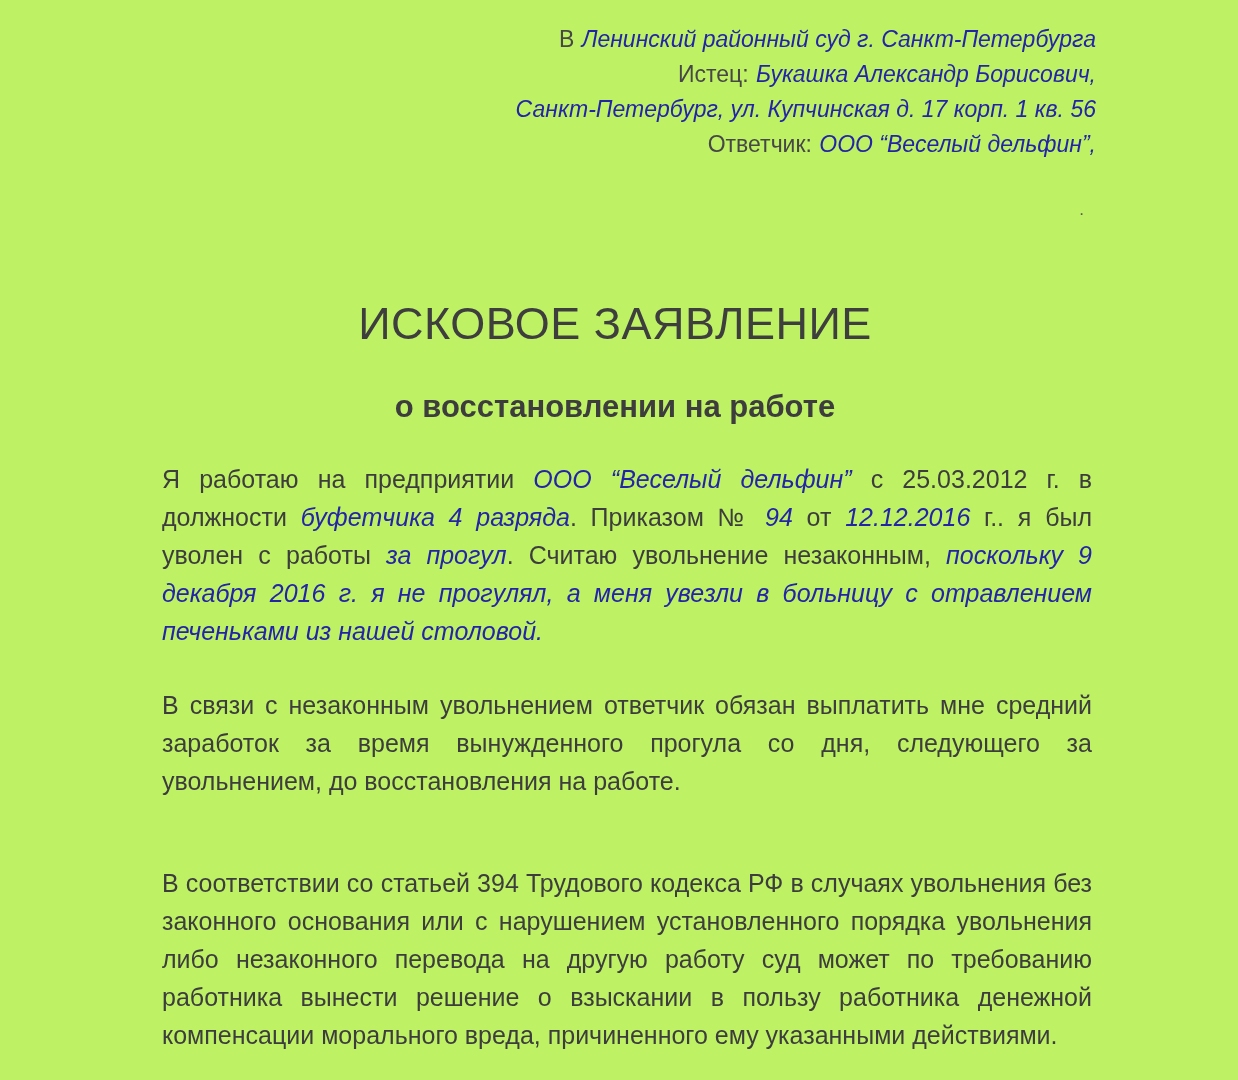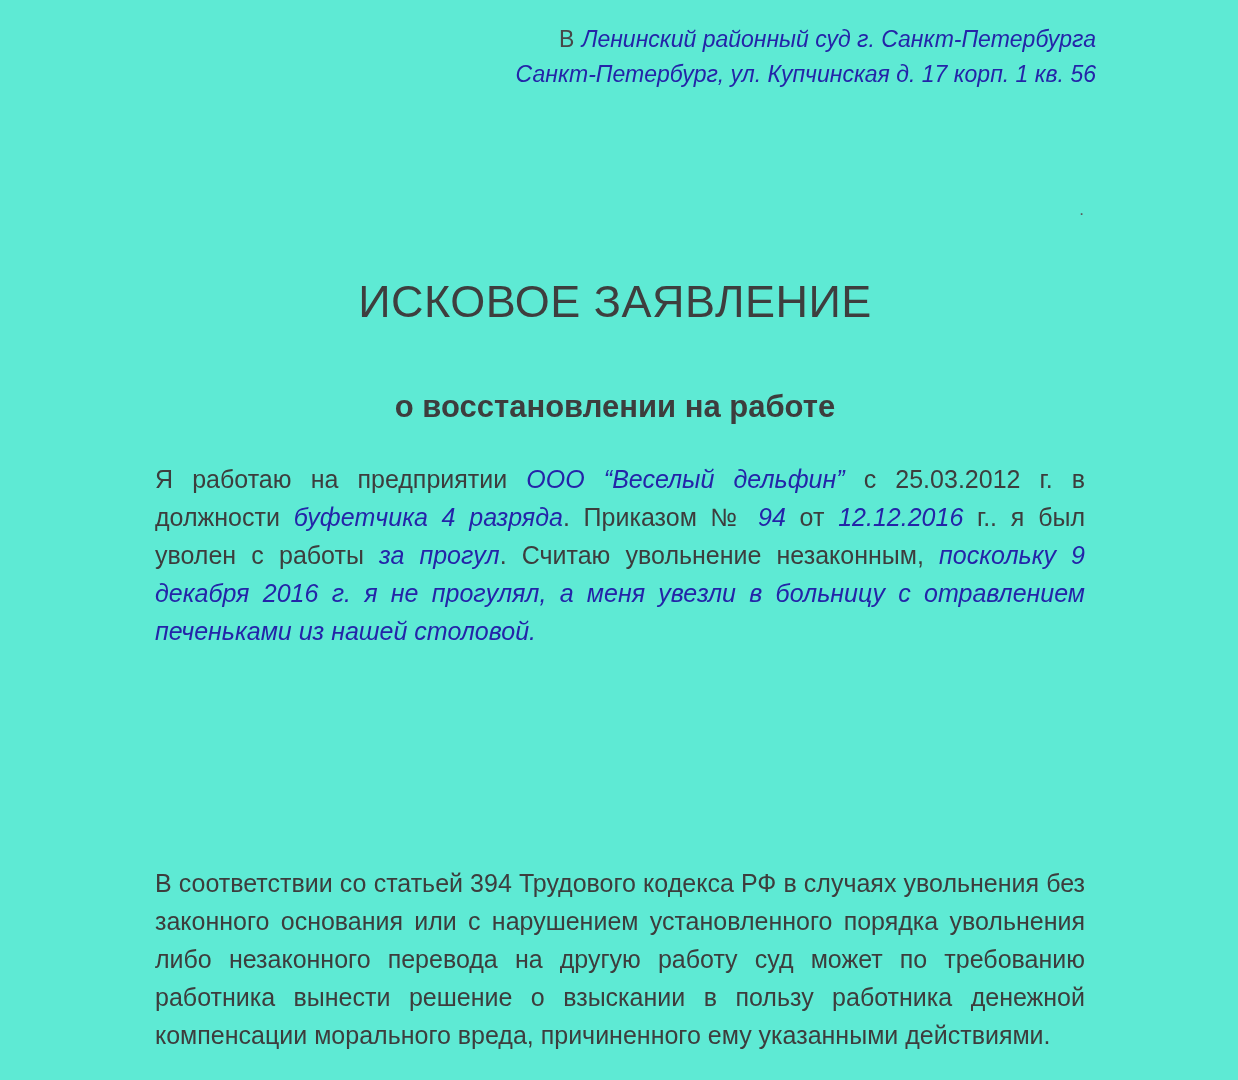--- a/index.html
+++ b/index.html
@@ -1,21 +1,21 @@
 <!DOCTYPE html>
 <html><head>
 <meta charset="utf-8">
 <style>
   * { margin: 0; padding: 0; box-sizing: border-box; }
   html, body { background: #ffffff; }
   .page {
     position: relative;
     width: 1238px;
     height: 1080px;
-    background: #5eead4;
+    background: #bef264;
     font-family: "Liberation Sans", sans-serif;
     overflow: hidden;
   }
   
   .header {
     position: absolute;
     top: 22px;
     right: 142px;
     width: 720px;
     text-align: right;
@@ -35,21 +35,21 @@
   .stray-dot {
     position: absolute;
     top: 200px;
     right: 154px;
     font-size: 17px;
     color: #5a5a5a;
   }
   
   .title {
     position: absolute;
-    top: 276px;
+    top: 298px;
     left: 150px;
     width: 930px;
     text-align: center;
     font-size: 45px;
     font-weight: normal;
     letter-spacing: 0.5px;
     color: #3e3e3e;
   }
   .subtitle {
     position: absolute;
@@ -57,21 +57,21 @@
     left: 150px;
     width: 930px;
     text-align: center;
     font-size: 31px;
     font-weight: bold;
     color: #3d3d3d;
   }
   
   .body-text {
     position: absolute;
-    left: 155px;
+    left: 162px;
     width: 930px;
     text-align: justify;
     font-size: 25px;
     line-height: 38px;
     color: #3d3d3d;
   }
   .para1 { top: 460px; }
   .para2 { top: 686px; }
   .para3 { top: 836px; margin-top: 28px; }
   .body-text .accent {
@@ -86,28 +86,35 @@
 </head>
 <body>
 
 <div class="page">
 
   <div class="header">
     <div>
       <span class="label">В</span><span class="value">Ленинский районный суд г. Санкт-Петербурга</span>
     </div>
     <div>
+      <span class="label">Истец:</span><span class="value">Букашка Александр Борисович,</span>
+    </div>
+    <div>
       <span class="label"></span><span class="value">Санкт-Петербург, ул. Купчинская д. 17 корп. 1 кв. 56</span>
+    </div>
+    <div>
+      <span class="label">Ответчик:</span><span class="value">ООО “Веселый дельфин”,</span>
     </div>
   </div>
 
   <span class="stray-dot">.</span>
 
   <h1 class="title">ИСКОВОЕ ЗАЯВЛЕНИЕ</h1>
 
   <h2 class="subtitle">о восстановлении на работе</h2>
 
   <p class="body-text para1"><span class="plain">Я работаю на предприятии </span><span class="accent">ООО “Веселый дельфин”</span><span class="plain"> с 25.03.2012 г. в должности </span><span class="accent">буфетчика 4 разряда</span><span class="plain">. Приказом № </span><span class="accent">94</span><span class="plain"> от </span><span class="accent">12.12.2016</span><span class="plain"> г.. я был уволен с работы </span><span class="accent">за прогул</span><span class="plain">. Считаю увольнение незаконным, </span><span class="accent">поскольку 9 декабря 2016 г. я не прогулял, а меня увезли в больницу с отравлением печеньками из нашей столовой.</span></p>
 
+  <p class="body-text para2"><span class="plain">В связи с незаконным увольнением ответчик обязан выплатить мне средний заработок за время вынужденного прогула со дня, следующего за увольнением, до восстановления на работе.</span></p>
 
   <p class="body-text para3"><span class="plain">В соответствии со статьей 394 Трудового кодекса РФ в случаях увольнения без законного основания или с нарушением установленного порядка увольнения либо незаконного перевода на другую работу суд может по требованию работника вынести решение о взыскании в пользу работника денежной компенсации морального вреда, причиненного ему указанными действиями.</span></p>
 
 </div>
 
 </body></html>

